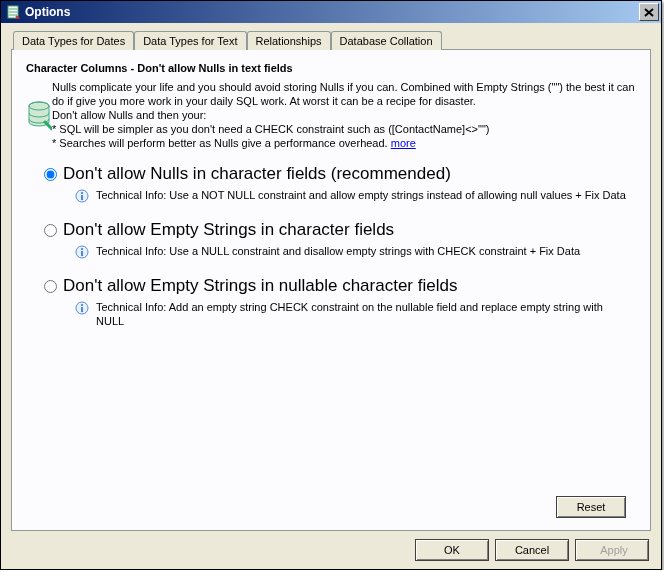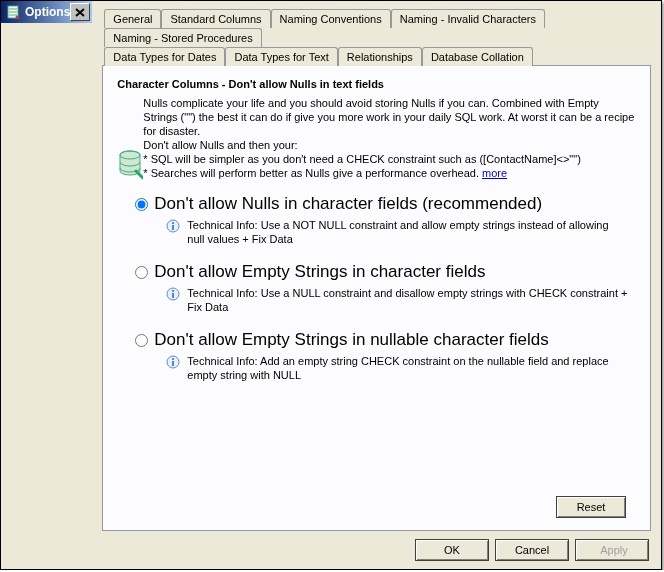--- a/index.html
+++ b/index.html
@@ -8,20 +8,21 @@
     font-family: Tahoma, Arial, sans-serif;
     font-size: 11px;
     background: #fff;
   }
   .window {
     width: 660px;
     height: 568px;
     border: 1px solid #000;
     background: #ece9d8;
     display: flex;
+    flex-direction: column;
     box-shadow: 2px 2px 3px rgba(0,0,0,0.4);
     position: relative;
   }
   .titlebar {
     background: linear-gradient(to right, #0a246a, #a6caf0);
     color: #fff;
     height: 22px;
     display: flex;
     align-items: center;
     padding: 0 2px 0 4px;
@@ -107,21 +108,21 @@
     z-index: 1;
     overflow: auto;
   }
   .heading {
     font-weight: bold;
     font-size: 11px;
     margin-bottom: 6px;
   }
   .intro-block {
     display: flex;
-    align-items: flex-end;
+    align-items: center;
     margin-bottom: 14px;
   }
   .db-icon {
     width: 32px;
     min-width: 26px;
     display: flex;
     align-items: flex-start;
     justify-content: center;
     padding-top: 2px;
   }
@@ -215,27 +216,20 @@
       <svg width="10" height="9" viewBox="0 0 10 9">
         <path d="M1 1 L9 8 M9 1 L1 8" stroke="#000" stroke-width="2"></path>
       </svg>
     </div>
   </div>
 
   <div class="client">
     <div class="tabs-container">
 
       <div class="tabstrip">
-        <div class="tab">General</div>
-        <div class="tab">Standard Columns</div>
-        <div class="tab">Naming Conventions</div>
-        <div class="tab">Naming - Invalid Characters</div>
-        <div class="tab">Naming - Stored Procedures</div>
-      </div>
-      <div class="tabstrip">
         <div class="tab">Data Types for Dates</div>
         <div class="tab">Data Types for Text</div>
         <div class="tab">Relationships</div>
         <div class="tab">Database Collation</div>
       </div>
 
       <div class="tabpane">
 
         <div class="heading">Character Columns - Don't allow Nulls in text fields</div>
 

